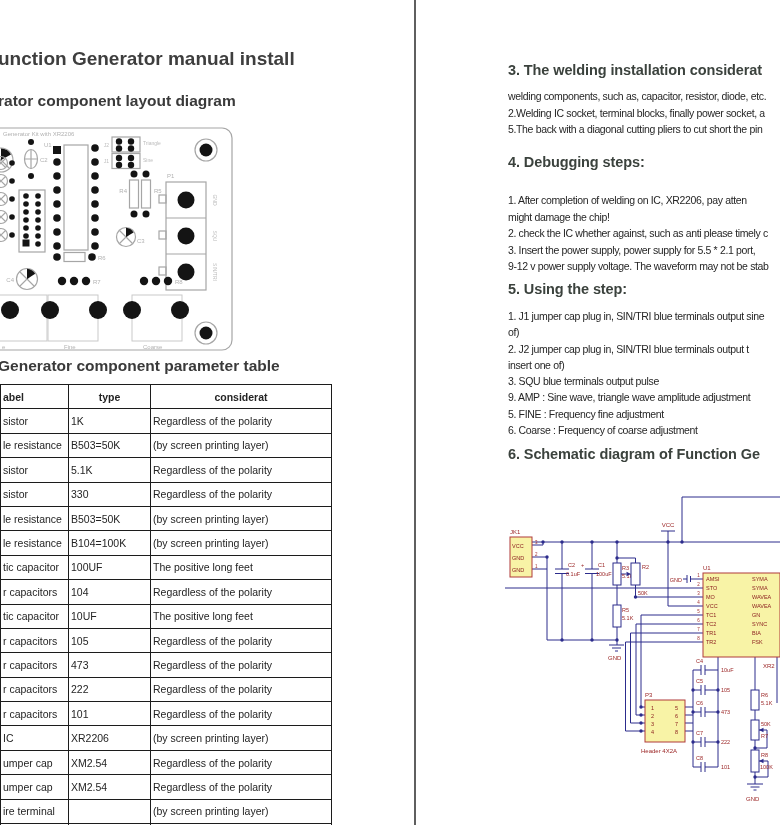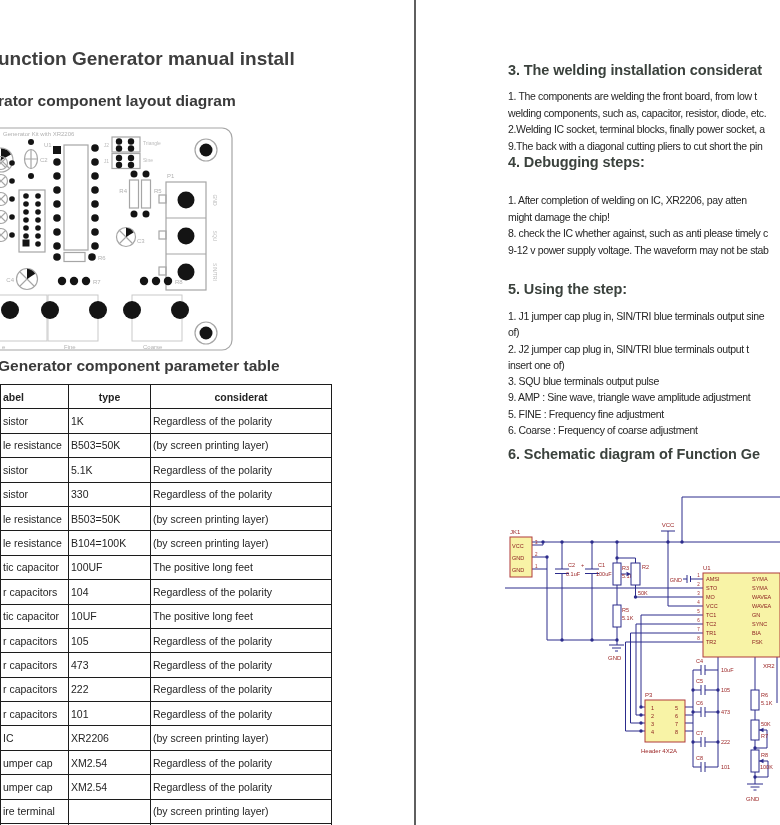--- a/index.html
+++ b/index.html
@@ -370,32 +370,32 @@
         <td class="c2"></td>
         <td class="c3"></td>
       </tr>
     </tbody>
 </table>
 
 <div class="page-right">
   <div class="rh" style="top:62px">3.  The welding installation considerat</div>
   <div class="rlines" style="top:88px">
 
-  <div class="ln">1. The components are welding the front board, from low t</div>
       <div class="ln">welding components, such as, capacitor, resistor, diode, etc.</div>
       <div class="ln">2.Welding IC socket, terminal blocks, finally power socket, a</div>
-      <div class="ln">9.The back with a diagonal cutting pliers to cut short the pin</div>
+      <div class="ln">5.The back with a diagonal cutting pliers to cut short the pin</div>
     </div>
 
   <div class="rh" style="top:154px">4.  Debugging steps:</div>
   <div class="rlines" style="top:192px">
 
   <div class="ln">1.  After completion of welding on IC, XR2206, pay atten</div>
       <div class="ln">might damage the chip!</div>
-      <div class="ln">8. check the IC whether against, such as anti please timely c</div>
+      <div class="ln">2. check the IC whether against, such as anti please timely c</div>
+      <div class="ln">3. Insert the power supply, power supply for 5.5 * 2.1 port,</div>
       <div class="ln">9-12 v power supply voltage. The waveform may not be stab</div>
     </div>
 
   <div class="rh" style="top:281px">5.  Using the step:</div>
   <div class="rlines" style="top:308px;line-height:16.3px">
 
   <div class="ln">1. J1 jumper cap plug in, SIN/TRI blue terminals output sine</div>
       <div class="ln">of)</div>
       <div class="ln">2. J2 jumper cap plug in, SIN/TRI blue terminals output t</div>
       <div class="ln">insert one of)</div>

